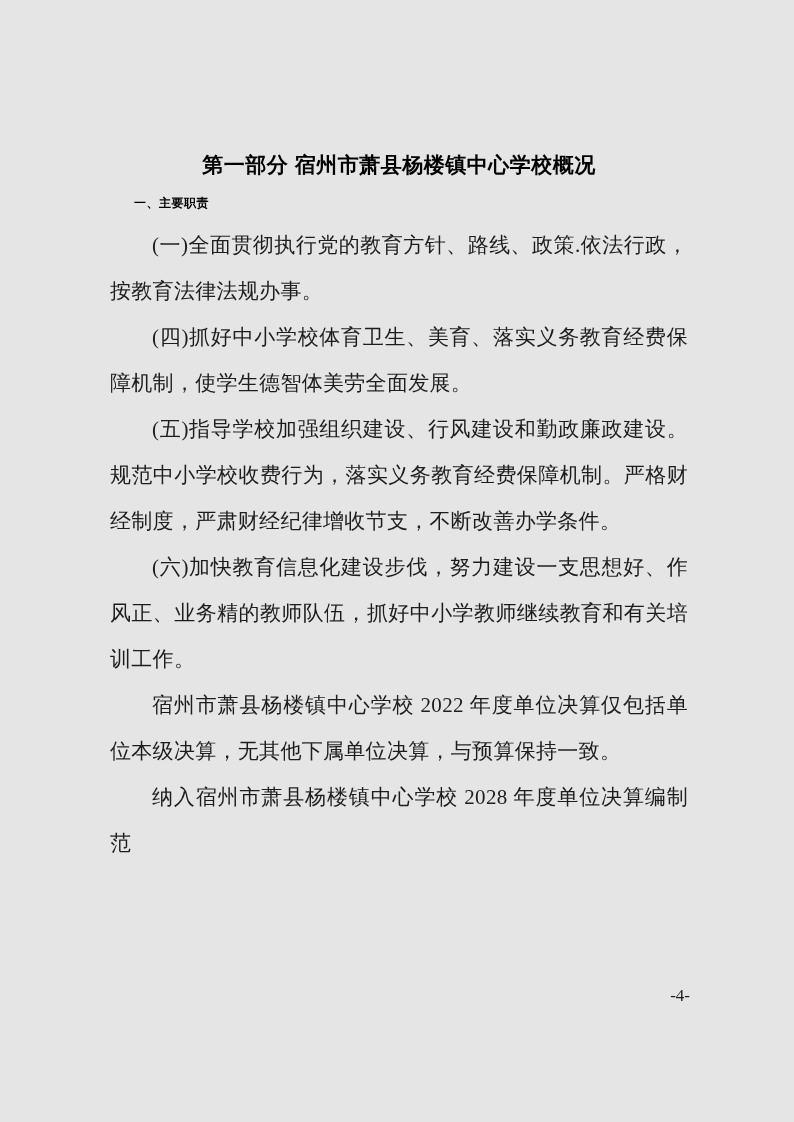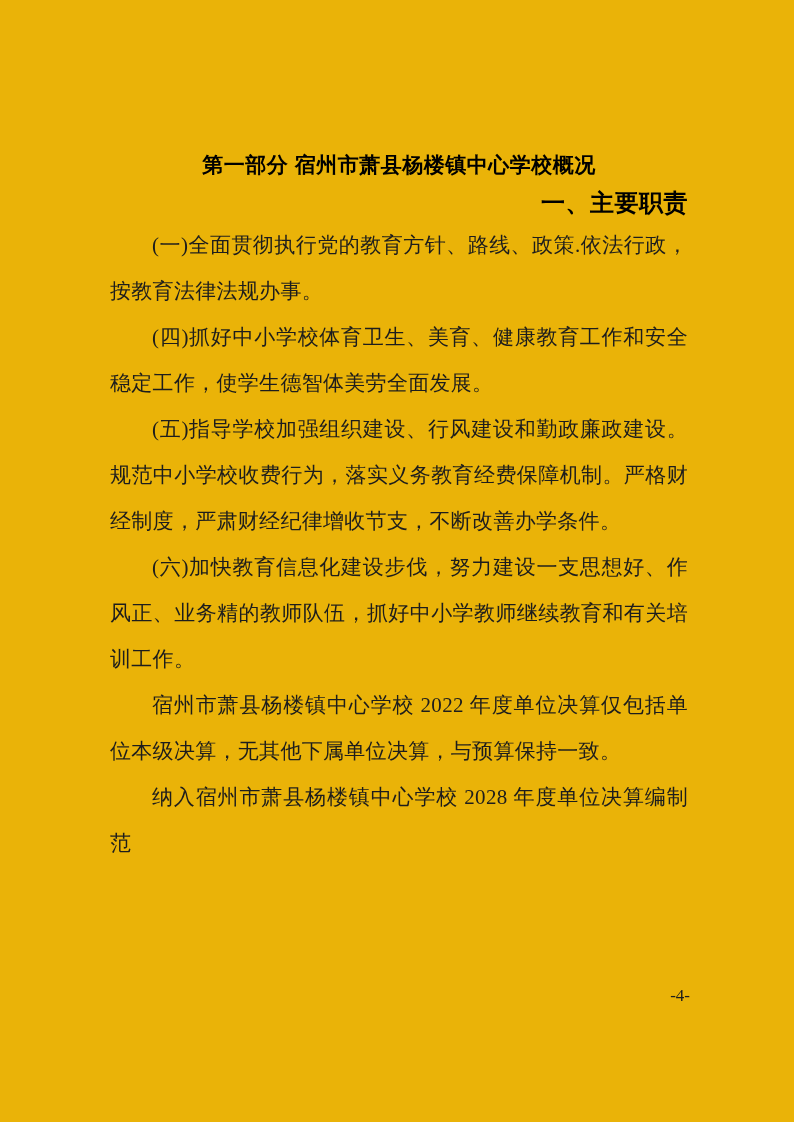--- a/index.html
+++ b/index.html
@@ -4,21 +4,21 @@
 <style>
   html, body {
     margin: 0;
     padding: 0;
     background: #ffffff;
   }
   .page {
     position: relative;
     width: 794px;
     height: 1122px;
-    background: #eab308;
+    background: #e5e5e5;
     overflow: hidden;
   }
   .content {
     position: absolute;
     left: 110px;
     top: 146px;
     width: 578px;
     color: #1d1d1d;
   }
   .doc-title {
@@ -28,26 +28,25 @@
     font-size: 21px;
     line-height: 38px;
     text-align: center;
     color: #000000;
     letter-spacing: 0.5px;
   }
   .section-heading {
     margin: 0;
     font-family: "Liberation Sans", "DejaVu Sans", sans-serif;
     font-weight: 700;
-    font-size: 24px;
+    font-size: 12px;
     line-height: 38px;
     color: #000000;
     text-indent: 2em;
     letter-spacing: 0.5px;
-    text-align: right;
   }
   .body-para {
     margin: 0;
     font-family: "Liberation Serif", "DejaVu Serif", serif;
     font-weight: 400;
     font-size: 21px;
     line-height: 46px;
     text-indent: 2em;
     text-align: justify;
     text-justify: inter-ideograph;
@@ -69,21 +68,21 @@
   <div class="content">
 
     <h1 class="doc-title">第一部分 宿州市萧县杨楼镇中心学校概况</h1>
 
     <h2 class="section-heading">一、主要职责</h2>
 
     <p class="body-para">(一)全面贯彻执行党的教育方针、路线、政策.依法行政，按教育法律法规办事。</p>
 
 
 
-    <p class="body-para">(四)抓好中小学校体育卫生、美育、健康教育工作和安全稳定工作，使学生德智体美劳全面发展。</p>
+    <p class="body-para">(四)抓好中小学校体育卫生、美育、落实义务教育经费保障机制，使学生德智体美劳全面发展。</p>
 
     <p class="body-para">(五)指导学校加强组织建设、行风建设和勤政廉政建设。规范中小学校收费行为，落实义务教育经费保障机制。严格财经制度，严肃财经纪律增收节支，不断改善办学条件。</p>
 
     <p class="body-para">(六)加快教育信息化建设步伐，努力建设一支思想好、作风正、业务精的教师队伍，抓好中小学教师继续教育和有关培训工作。</p>
 
 
     <p class="body-para">宿州市萧县杨楼镇中心学校 2022 年度单位决算仅包括单位本级决算，无其他下属单位决算，与预算保持一致。</p>
 
     <p class="body-para">纳入宿州市萧县杨楼镇中心学校 2028 年度单位决算编制范</p>
 

